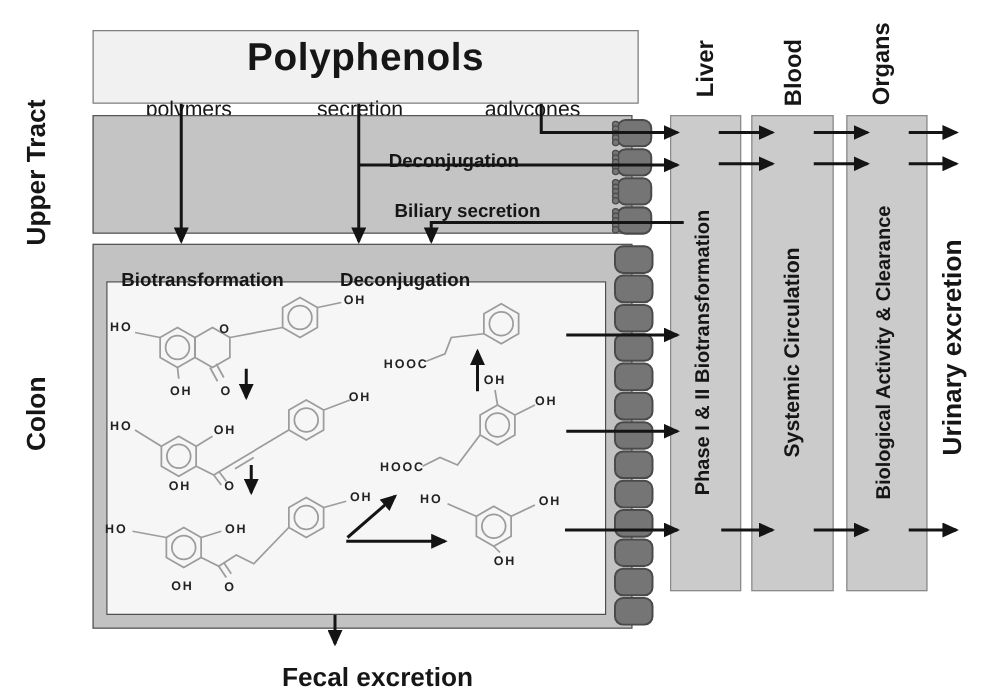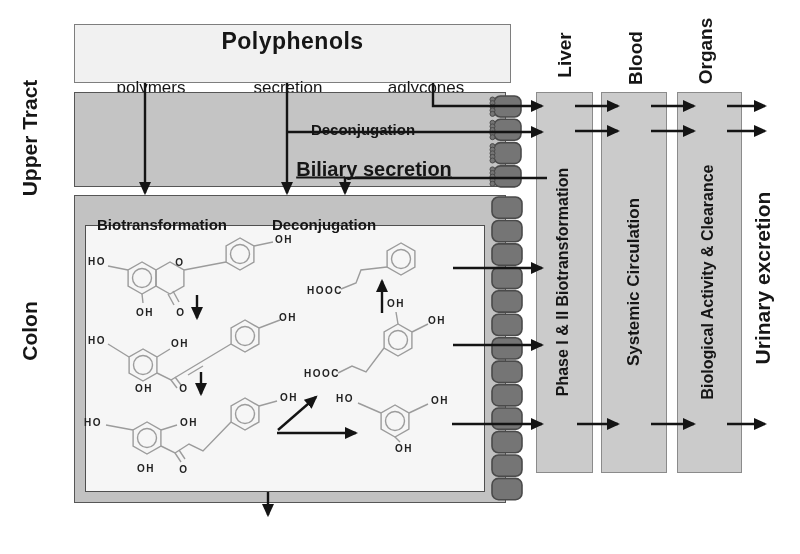--- a/index.html
+++ b/index.html
@@ -1,20 +1,20 @@
 <!DOCTYPE html>
 <html><head>
 <meta charset="utf-8">
 <style>
   html,body{margin:0;padding:0;background:#fff;}
   #fig{position:relative;width:800px;height:554px;background:#fff;overflow:hidden;
        font-family:"Liberation Sans",sans-serif;color:#161616;}
   .box{position:absolute;box-sizing:border-box;}
   #poly-box{left:74px;top:24px;width:437px;height:59px;background:#f1f1f1;border:1.5px solid #7e7e7e;}
-  #poly-title{text-align:center;font-weight:bold;font-size:23px;margin-top:3px;letter-spacing:.5px;}
+  #poly-title{text-align:center;font-weight:bold;font-size:31px;margin-top:3px;letter-spacing:.5px;}
   .poly-item{position:absolute;top:63px;transform:translate(-50%,-50%);font-size:17px;white-space:nowrap;}
   #upper-band{left:74px;top:92px;width:432px;height:95px;background:#c4c4c4;border:1.5px solid #565656;}
   #colon-box{left:74px;top:195px;width:432px;height:308px;background:#c2c2c2;border:1.5px solid #565656;}
   #inner-box{left:85px;top:225px;width:400px;height:267px;background:#f6f6f6;border:1.5px solid #4f4f4f;}
   .col{position:absolute;top:92px;height:381px;background:#cbcbcb;border:1px solid #8b8b8b;box-sizing:border-box;}
   #col-liver{left:536px;width:57px;}
   #col-blood{left:601px;width:66px;}
   #col-organs{left:677px;width:65px;}
   .lbl{position:absolute;transform:translate(-50%,-50%);font-weight:bold;white-space:nowrap;z-index:3;margin-top:11px;}
   .vlabel{position:absolute;transform:translate(-50%,-50%) rotate(-90deg);font-weight:bold;white-space:nowrap;z-index:3;}
@@ -41,23 +41,24 @@
 
   <div id="upper-band" class="box"></div>
   <div id="colon-box" class="box"></div>
   <div id="inner-box" class="box"></div>
 
   <div id="col-liver" class="col"></div>
   <div id="col-blood" class="col"></div>
   <div id="col-organs" class="col"></div>
 
   <div class="lbl" style="left:363px;top:118px;font-size:15px;">Deconjugation</div>
-  <div class="lbl" style="left:374px;top:158px;font-size:20px;text-decoration:underline;">Biliary secretion</div>
+  <div class="lbl" style="left:374px;top:158px;font-size:15px;">Biliary secretion</div>
   <div class="lbl" style="left:162px;top:213px;font-size:15px;">Biotransformation</div>
   <div class="lbl" style="left:324px;top:213px;font-size:15px;">Deconjugation</div>
+  <div class="lbl" style="left:302px;top:532px;font-size:21px;">Fecal excretion</div>
 
   <div class="vlabel" style="left:30px;top:138px;font-size:21px;">Upper Tract</div>
   <div class="vlabel" style="left:30px;top:331px;font-size:21px;">Colon</div>
   <div class="vlabel" style="left:565px;top:55px;font-size:19px;">Liver</div>
   <div class="vlabel" style="left:636px;top:58px;font-size:19px;">Blood</div>
   <div class="vlabel" style="left:706px;top:51px;font-size:19px;">Organs</div>
   <div class="vlabel" style="left:563px;top:282px;font-size:16px;">Phase I &amp; II Biotransformation</div>
   <div class="vlabel" style="left:634px;top:282px;font-size:17px;">Systemic Circulation</div>
   <div class="vlabel" style="left:708px;top:282px;font-size:16px;">Biological Activity &amp; Clearance</div>
   <div class="vlabel" style="left:763px;top:278px;font-size:21px;">Urinary excretion</div>

